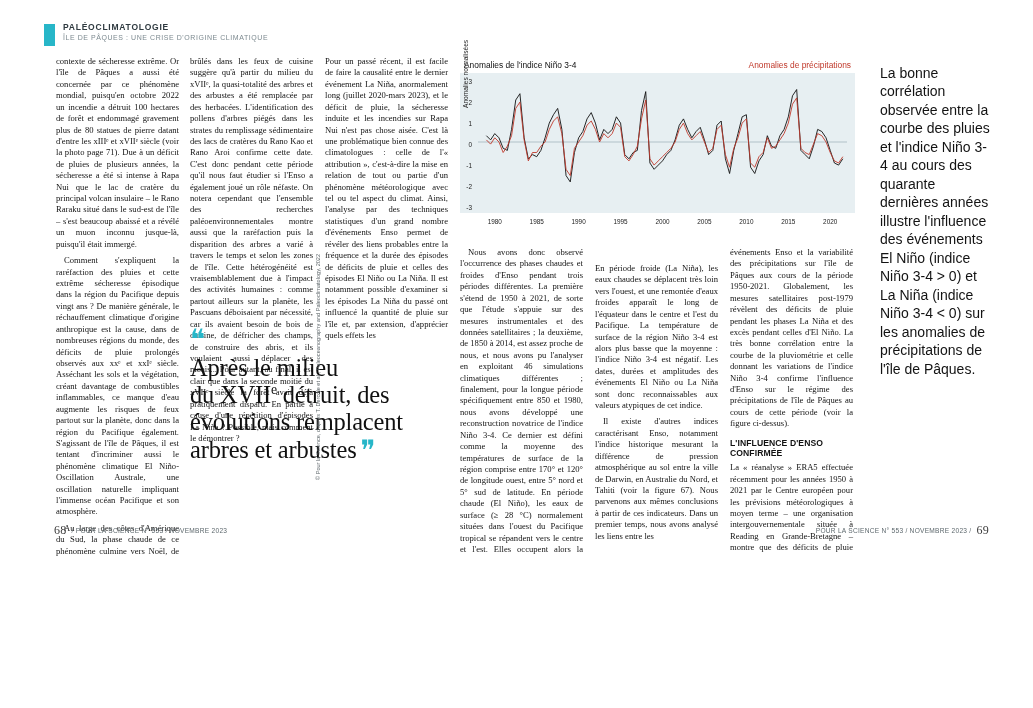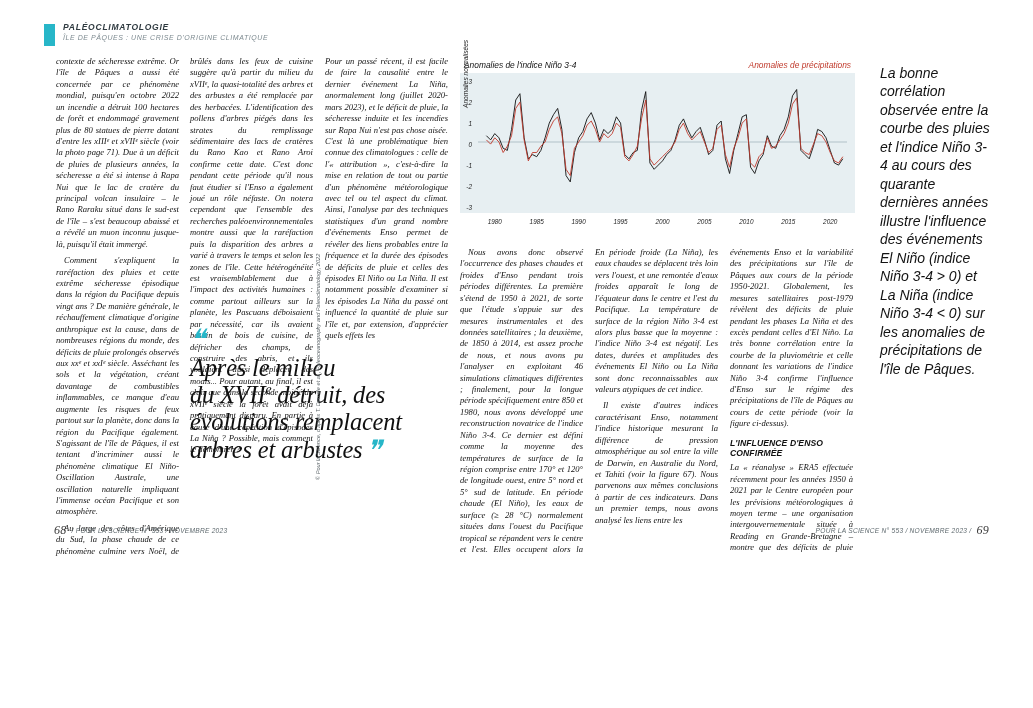--- a/index.html
+++ b/index.html
@@ -8,21 +8,20 @@
     background: #ffffff;
   }
   .page {
     position: relative;
     width: 1033px;
     height: 556px;
     background: #ffffff;
     font-family: "Liberation Serif", serif;
     color: #1a1a1a;
     overflow: hidden;
-    font-style: italic;
   }
   
   .header {
     position: absolute;
     top: 22px;
     left: 44px;
     display: flex;
     align-items: flex-start;
     gap: 8px;
   }
@@ -66,21 +65,21 @@
     color: #111;
     margin: 8px 0 4px 0;
     text-indent: 0;
     text-align: left;
   }
   
   #col1 { left: 56px;  top: 56px;  width: 123px; }
   #col2 { left: 190px; top: 56px;  width: 123px; }
   #col3 { left: 325px; top: 56px;  width: 123px; }
   #col5 { left: 460px; top: 247px; width: 123px; }
-  #col6 { left: 595px; top: 247px; width: 123px; }
+  #col6 { left: 595px; top: 263px; width: 123px; }
   #col7 { left: 730px; top: 247px; width: 123px; }
   #col8 { left: 880px; top: 64px;  width: 110px;
           font-family: "Liberation Sans", sans-serif;
           font-size: 14px; line-height: 1.32; text-align: left; }
   #col8 p { text-indent: 0; }
   
   .pullquote {
     position: absolute;
     left: 190px;
     top: 330px;

